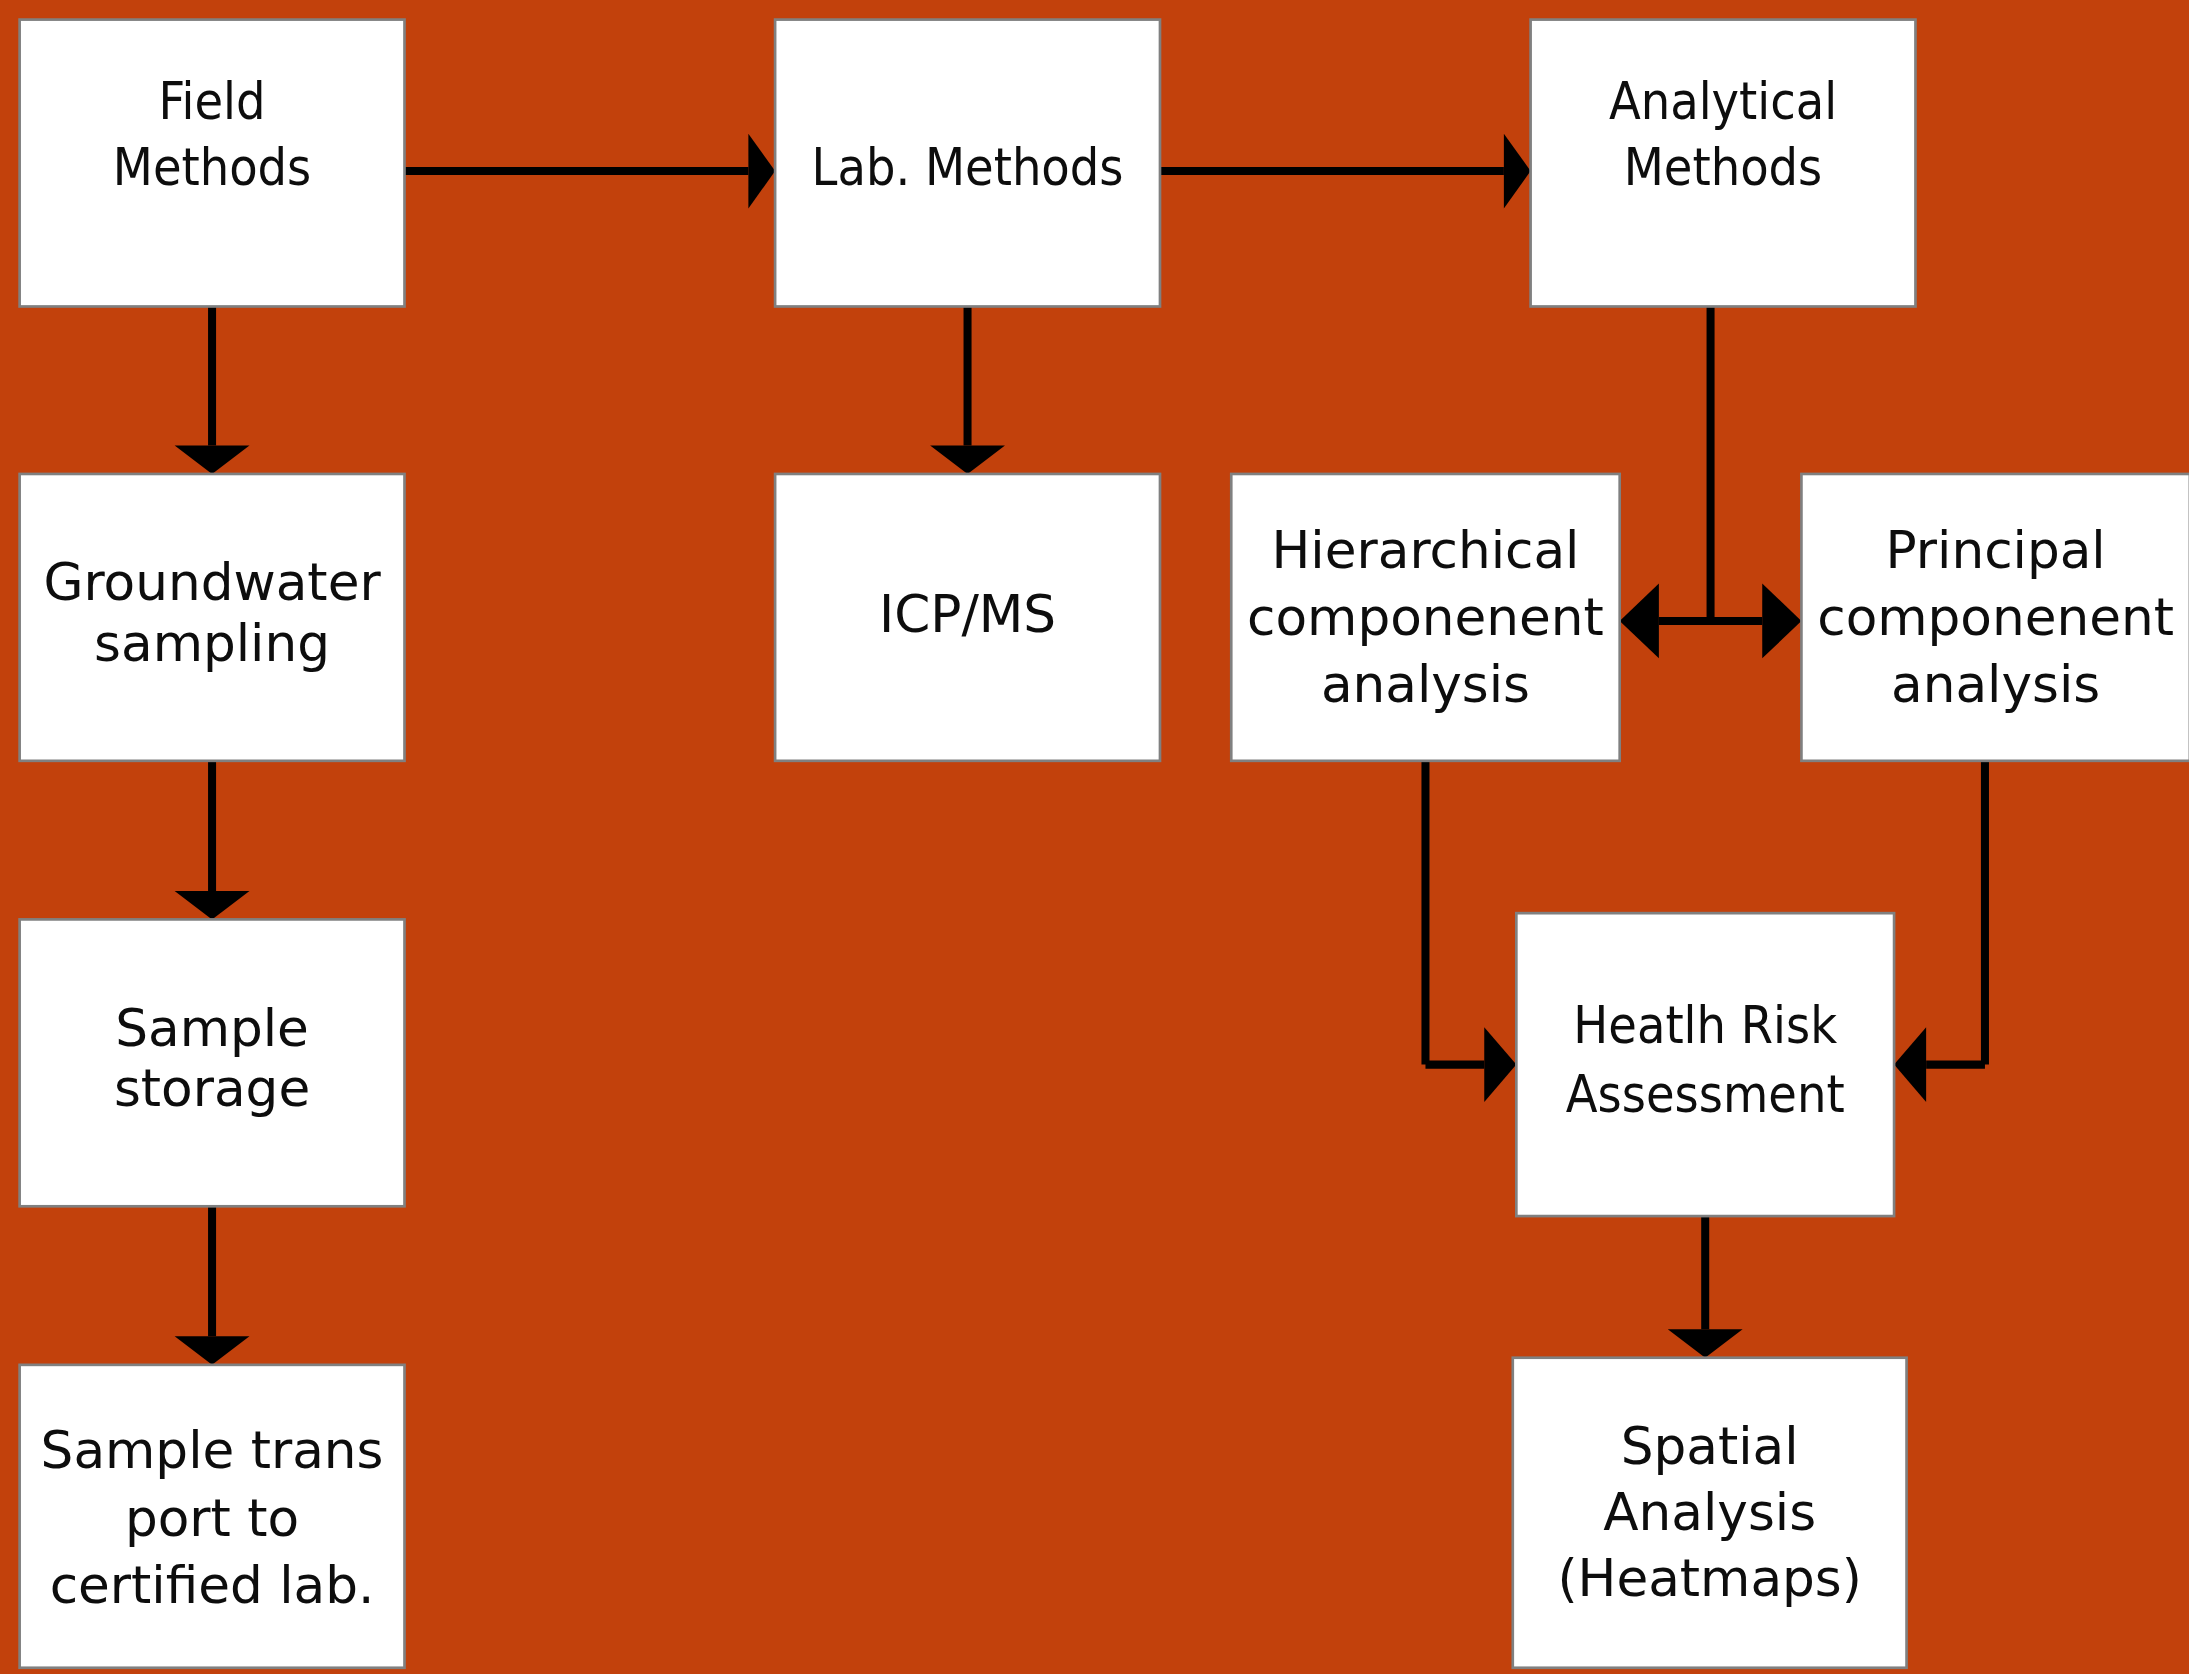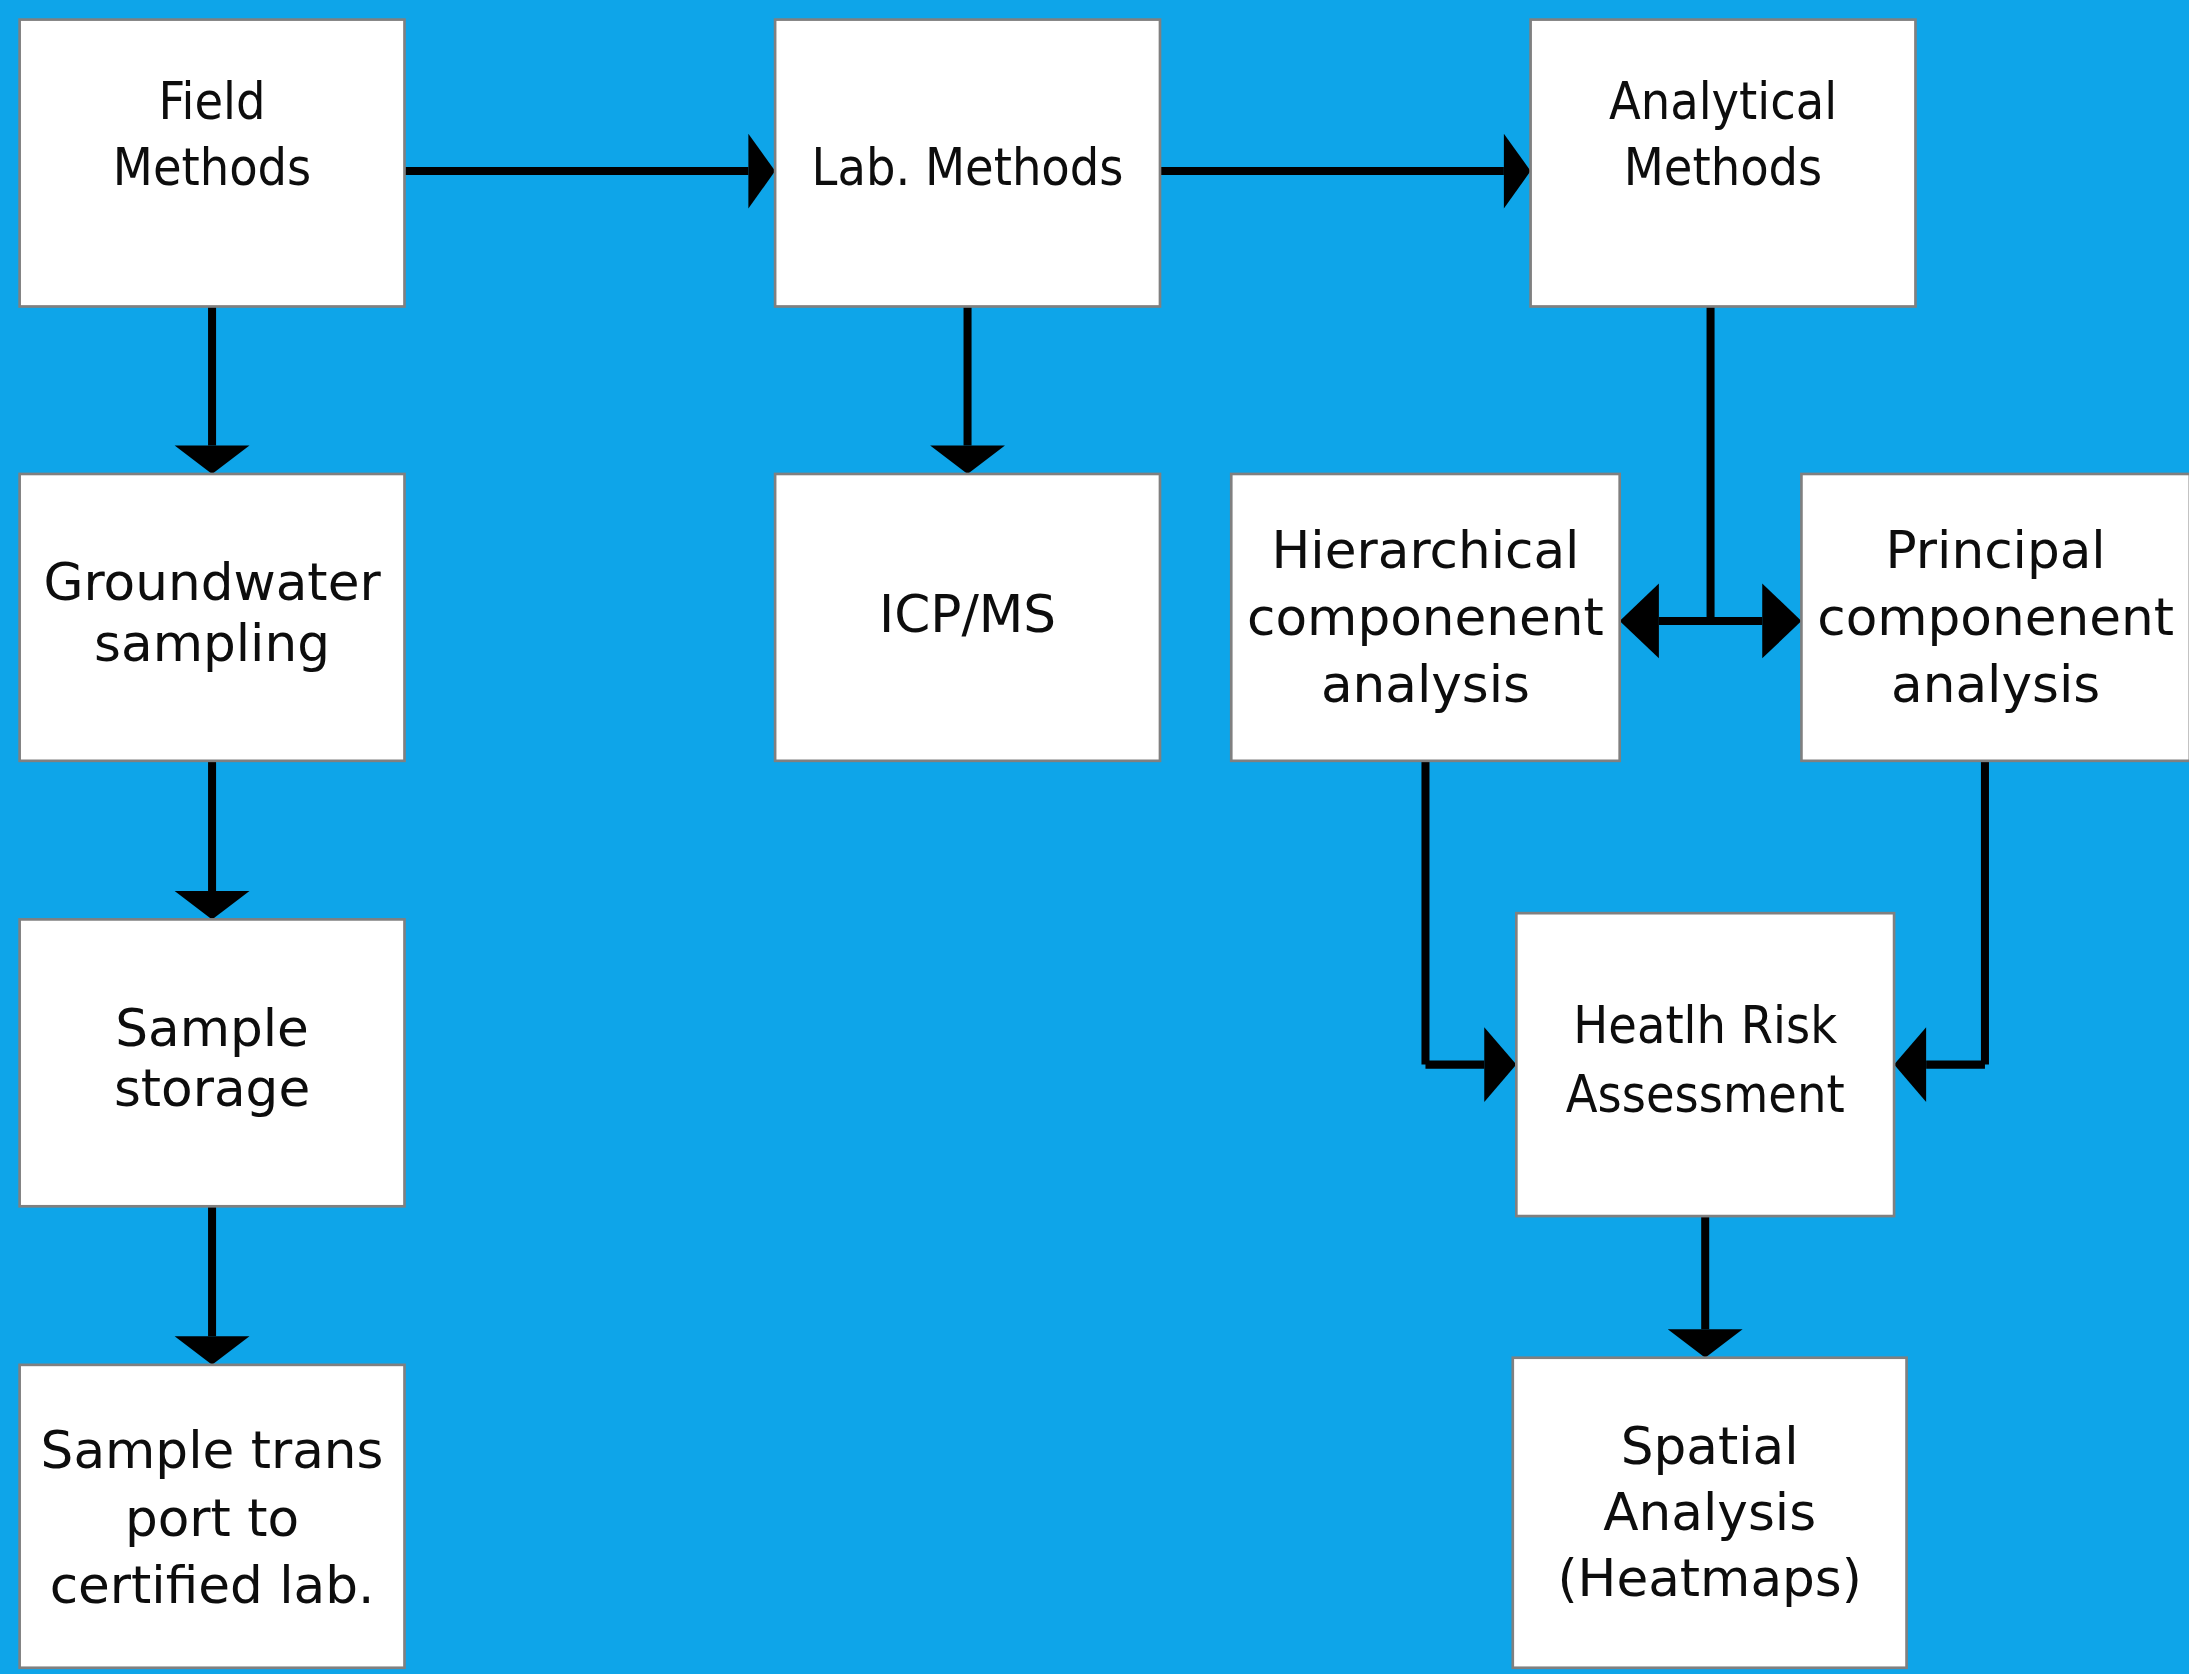--- a/index.html
+++ b/index.html
@@ -10,21 +10,21 @@
   body {
     width: 2189px;
     height: 1674px;
     font-family: "DejaVu Sans", "Liberation Sans", sans-serif;
     overflow: hidden;
   }
   #flow-root {
     position: relative;
     width: 2189px;
     height: 1674px;
-    background: #0ea5e9;
+    background: #c2410c;
   }
   svg#flow-svg {
     position: absolute;
     top: 0;
     left: 0;
     width: 2189px;
     height: 1674px;
     display: block;
   }
   .node-rect {

